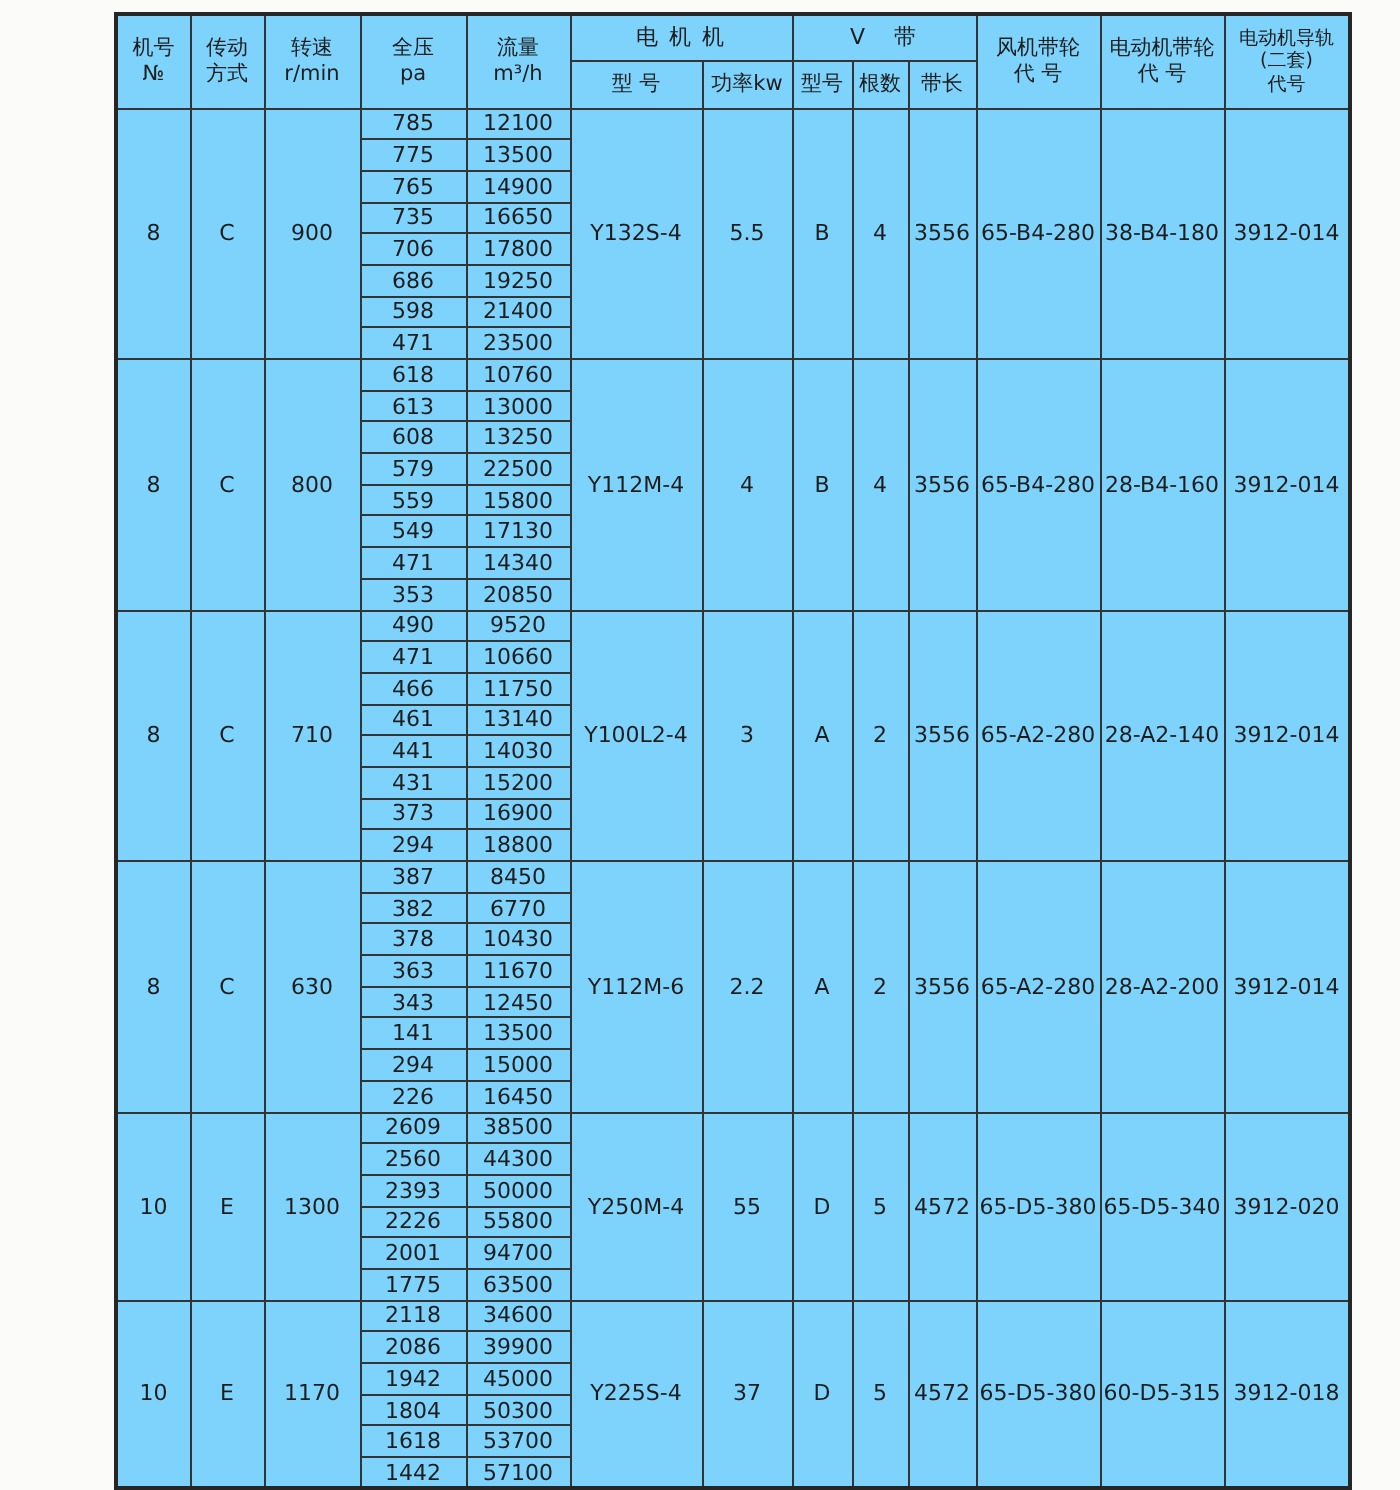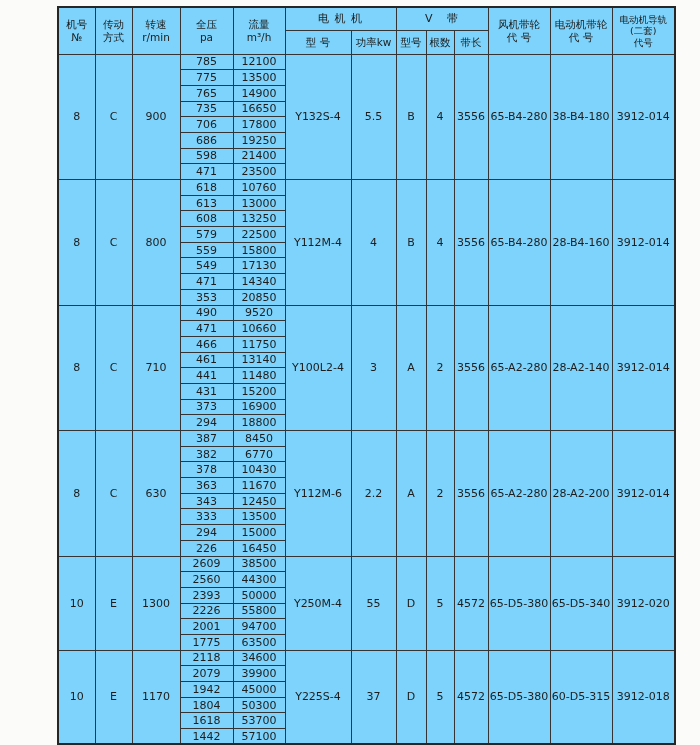--- a/index.html
+++ b/index.html
@@ -200,21 +200,21 @@
         <tr>
           <td>466</td>
           <td>11750</td>
         </tr>
         <tr>
           <td>461</td>
           <td>13140</td>
         </tr>
         <tr>
           <td>441</td>
-          <td>11480</td>
+          <td>14030</td>
         </tr>
         <tr>
           <td>431</td>
           <td>15200</td>
         </tr>
         <tr>
           <td>373</td>
           <td>16900</td>
         </tr>
         <tr>
@@ -246,21 +246,21 @@
         </tr>
         <tr>
           <td>363</td>
           <td>11670</td>
         </tr>
         <tr>
           <td>343</td>
           <td>12450</td>
         </tr>
         <tr>
-          <td>333</td>
+          <td>141</td>
           <td>13500</td>
         </tr>
         <tr>
           <td>294</td>
           <td>15000</td>
         </tr>
         <tr>
           <td>226</td>
           <td>16450</td>
         </tr>
@@ -308,21 +308,21 @@
           <td rowspan="6" class="grp">Y225S-4</td>
           <td rowspan="6" class="grp">37</td>
           <td rowspan="6" class="grp">D</td>
           <td rowspan="6" class="grp">5</td>
           <td rowspan="6" class="grp">4572</td>
           <td rowspan="6" class="grp">65-D5-380</td>
           <td rowspan="6" class="grp">60-D5-315</td>
           <td rowspan="6" class="grp">3912-018</td>
         </tr>
         <tr>
-          <td>2079</td>
+          <td>2086</td>
           <td>39900</td>
         </tr>
         <tr>
           <td>1942</td>
           <td>45000</td>
         </tr>
         <tr>
           <td>1804</td>
           <td>50300</td>
         </tr>

